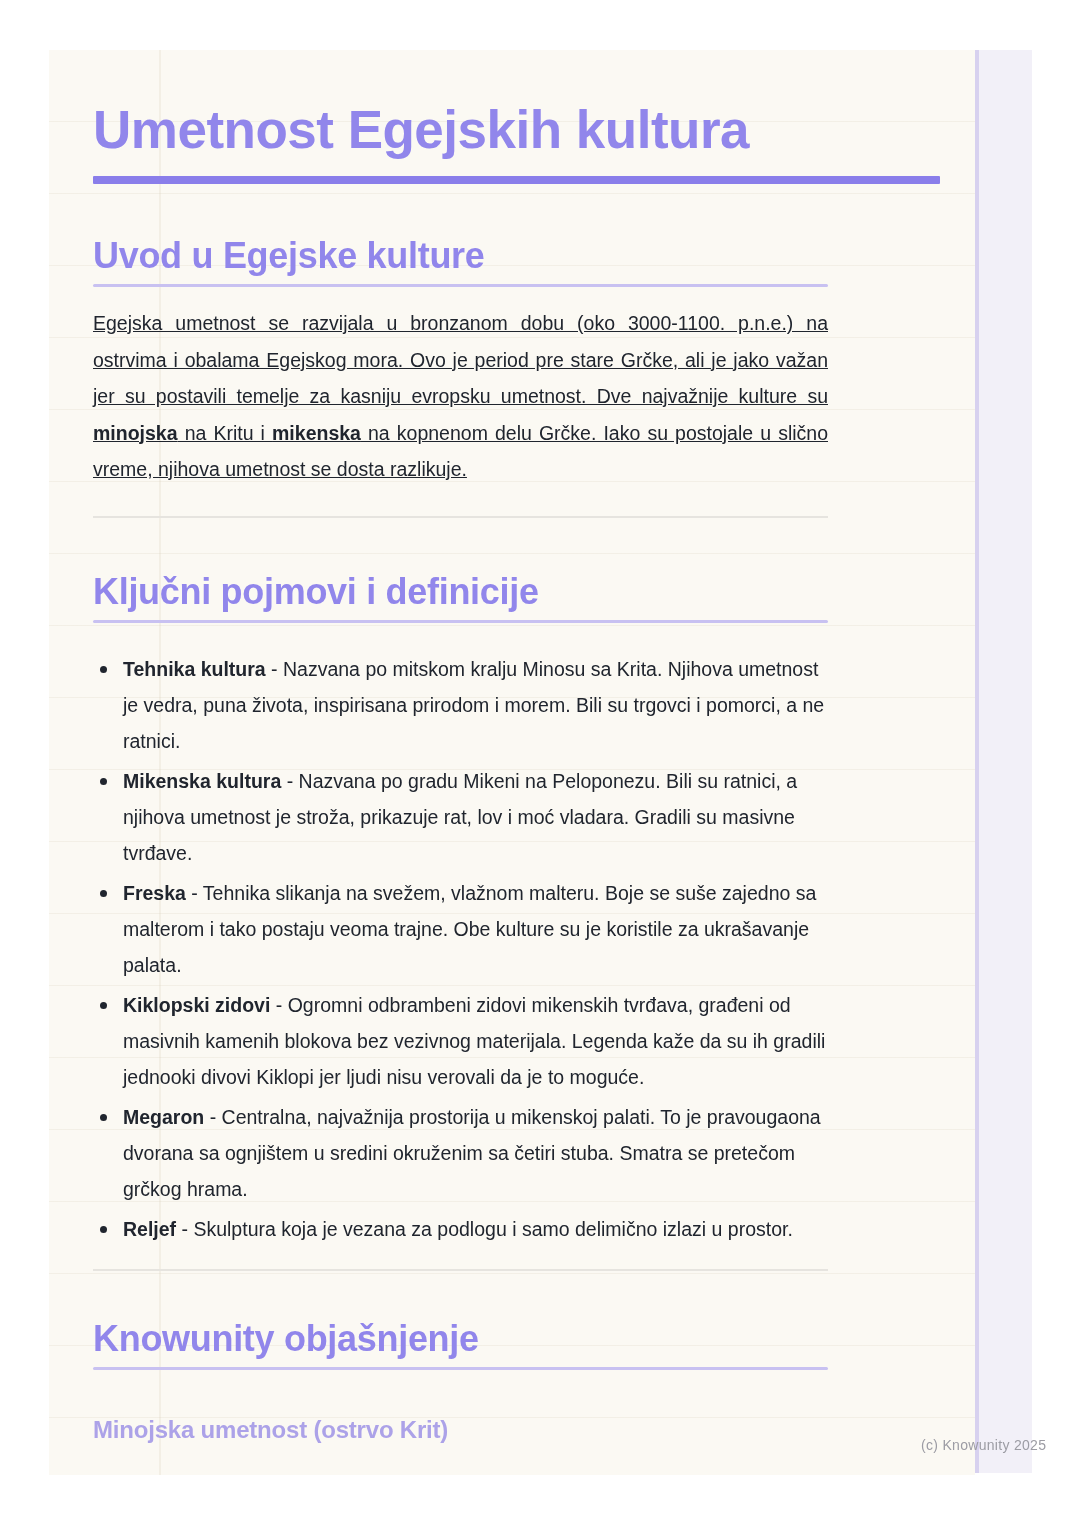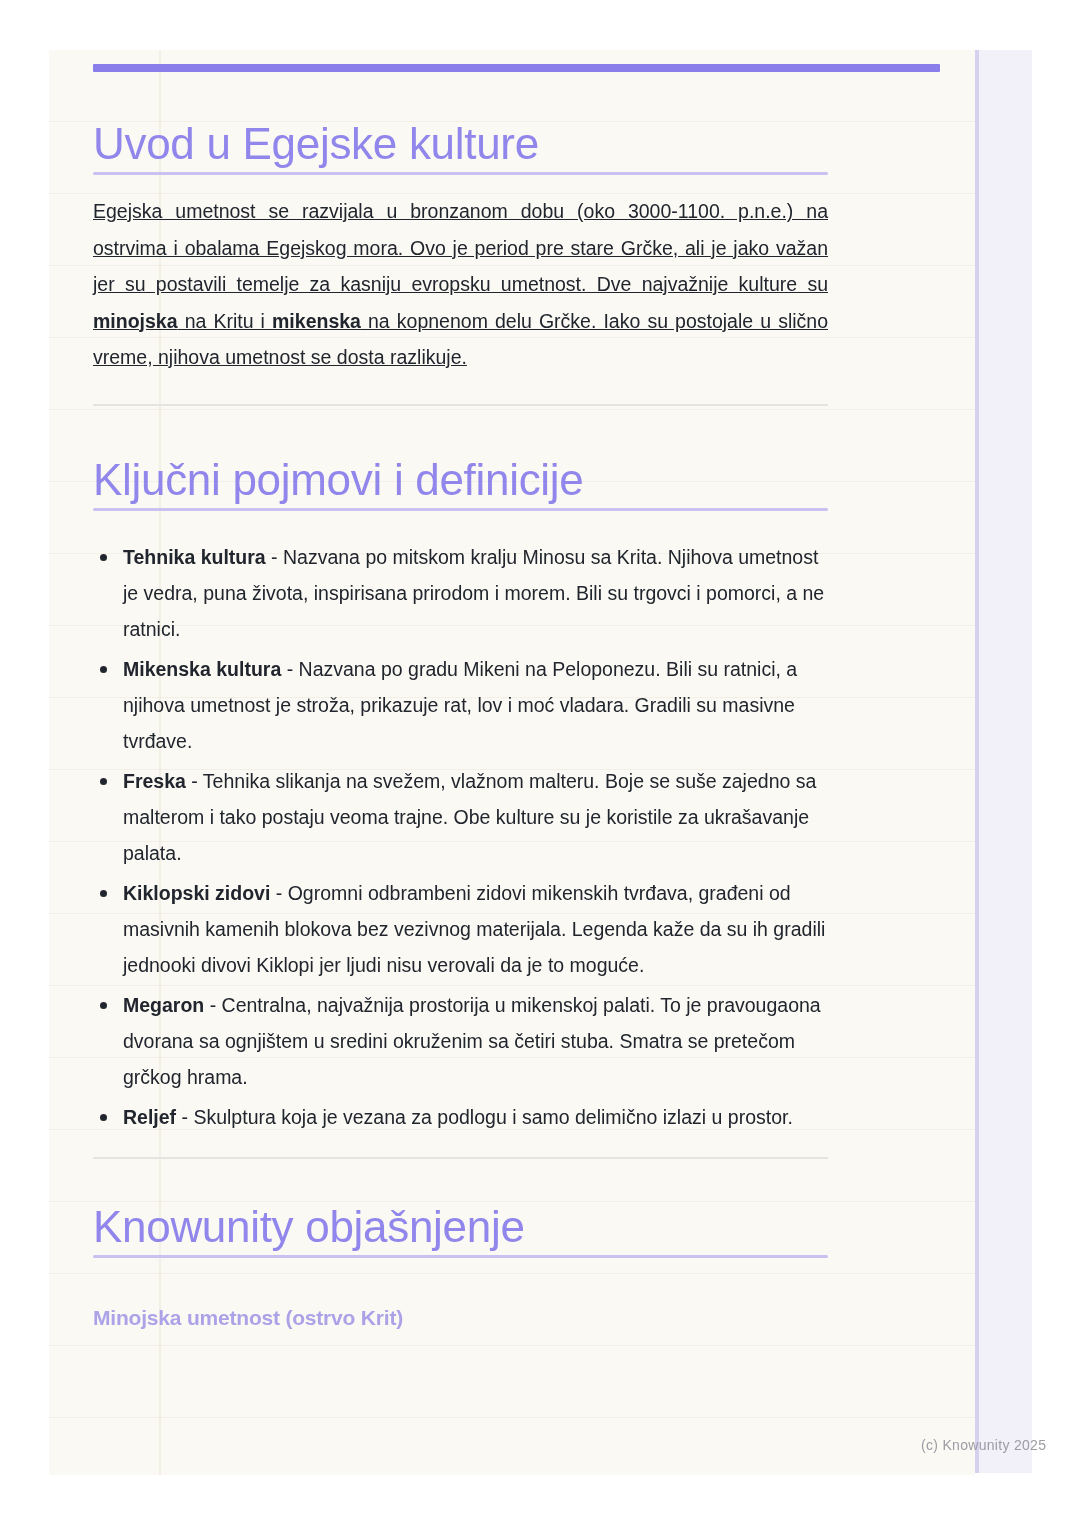--- a/index.html
+++ b/index.html
@@ -36,21 +36,21 @@
   .content{position:relative;margin-left:44px;width:847px;}
 
   h1{
     margin:0;padding-top:48px;
     font-size:53px;line-height:64px;font-weight:bold;
     letter-spacing:-0.5px;color:var(--accent);
   }
   .title-rule{height:8px;margin-top:14px;background:var(--accent-rule);border-radius:1px;}
 
   h2{
-    margin:0;font-size:44px;line-height:44px;font-weight:normal;
+    margin:0;font-size:36px;line-height:44px;font-weight:bold;
     letter-spacing:-0.3px;color:var(--accent);
   }
   #heading-intro{margin-top:50px;}
   #heading-key{margin-top:52px;}
   #heading-details{margin-top:46px;}
   .h2-rule{width:735px;height:3px;margin-top:6px;background:var(--underline);border-radius:2px;}
 
   .para{
     width:735px;margin:18px 0 0;
     font-size:19.5px;line-height:36.5px;color:var(--body-text);
@@ -67,21 +67,21 @@
     position:relative;padding-left:30px;margin:0 0 4px 0;
     font-size:19.5px;line-height:36px;color:var(--body-text);
   }
   ul.terms li::before{
     content:"";position:absolute;left:7px;top:15px;width:7px;height:7px;
     border-radius:50%;background:var(--body-text);
   }
   ul.terms li b{font-weight:bold;}
 
   h3{
-    margin:42px 0 0;font-size:21px;line-height:36px;font-weight:bold;
+    margin:42px 0 0;font-size:24px;line-height:36px;font-weight:bold;
     letter-spacing:-0.2px;color:var(--subheading);
   }
 
   .next-page-edge{
     position:absolute;left:975px;top:50px;width:57px;height:1423px;
     box-sizing:border-box;
     background:var(--next-page-bg);
     border-left:4px solid var(--next-page-border);
   }
   .watermark{
@@ -91,20 +91,21 @@
   }
 </style>
 </head>
 <body>
 
 <div class="canvas">
 
   <div class="page">
     <div class="content">
 
+      <h1>Umetnost Egejskih kultura</h1>
       <div class="title-rule"></div>
 
       <section>
         <h2 id="heading-intro">Uvod u Egejske kulture</h2>
         <div class="h2-rule"></div>
         <p class="para" id="intro-para">Egejska umetnost se razvijala u bronzanom dobu (oko 3000-1100. p.n.e.) na ostrvima i obalama Egejskog mora. Ovo je period pre stare Grčke, ali je jako važan jer su postavili temelje za kasniju evropsku umetnost. Dve najvažnije kulture su <b>minojska</b> na Kritu i <b>mikenska</b> na kopnenom delu Grčke. Iako su postojale u slično vreme, njihova umetnost se dosta razlikuje.</p>
       </section>
 
       <div class="divider" id="divider-1"></div>
 

